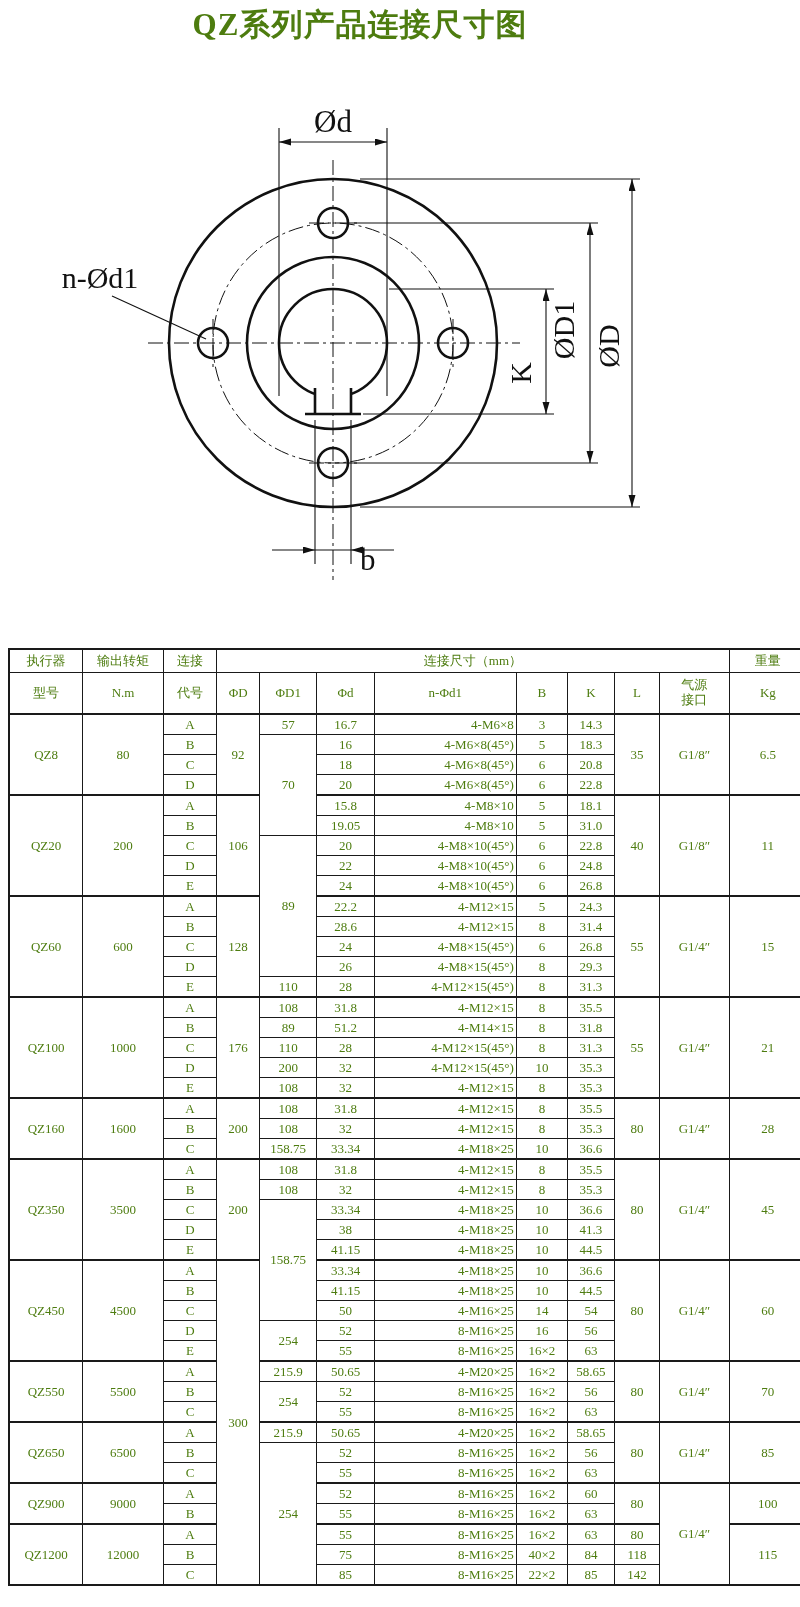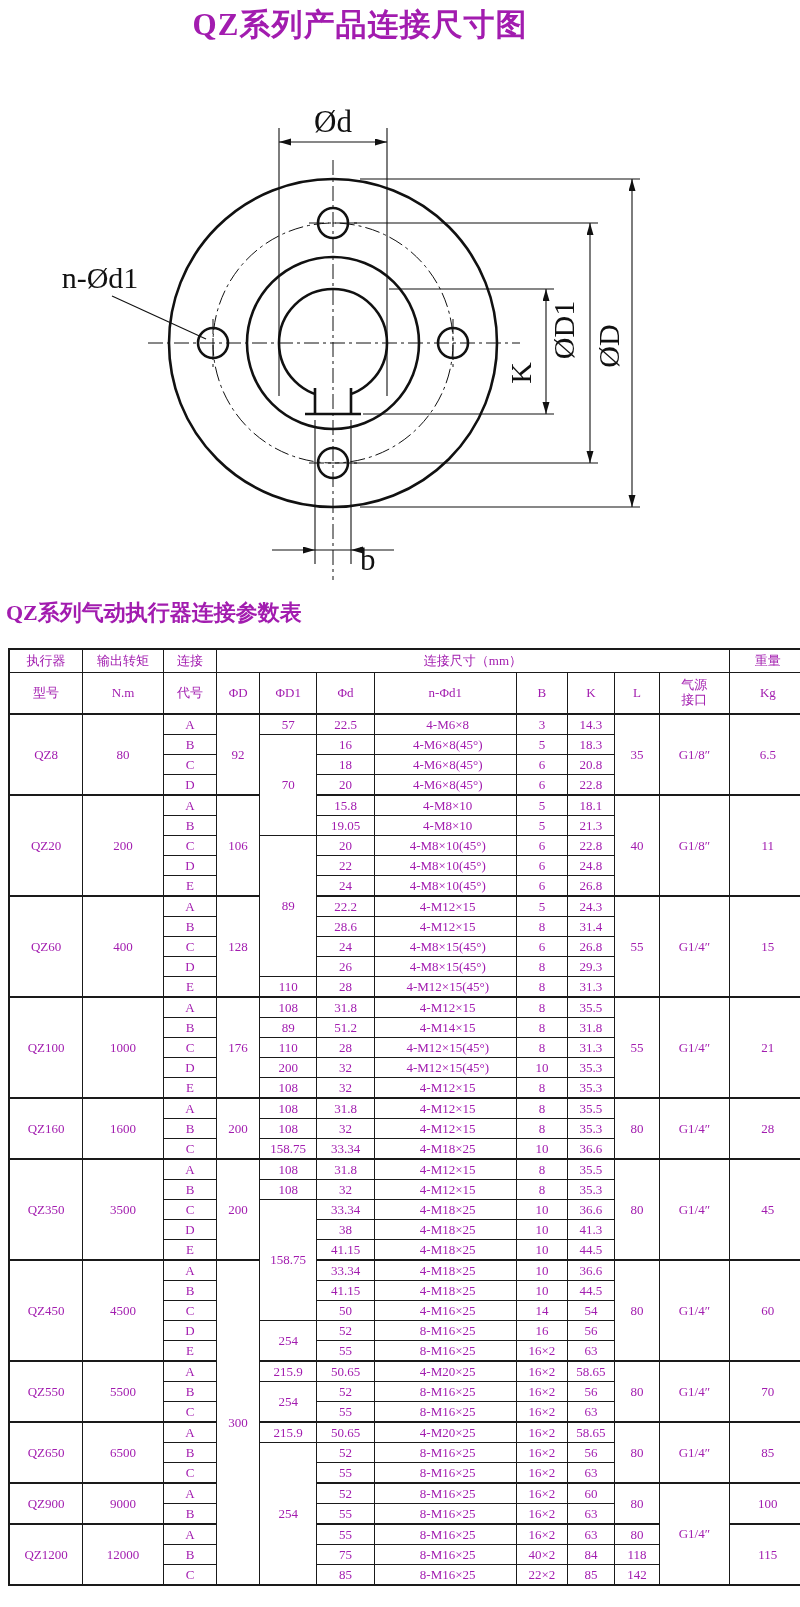--- a/index.html
+++ b/index.html
@@ -1,29 +1,29 @@
 <!DOCTYPE html>
 <html><head>
 <meta charset="utf-8">
 <style>
   html,body{margin:0;padding:0;background:#fff;}
-  #page{position:relative;width:800px;height:1607px;background:#fff;color:#a21caf;
+  #page{position:relative;width:800px;height:1607px;background:#fff;color:#4d7c0f;
         font-family:"Liberation Serif","DejaVu Serif",serif;overflow:hidden;}
   h1#page-title{position:absolute;top:4px;left:0;width:720px;margin:0;text-align:center;
         font-size:31px;font-weight:bold;letter-spacing:1px;}
   h2#table-title{position:absolute;top:598px;left:6px;margin:0;font-size:22px;font-weight:bold;}
   svg#diagram{position:absolute;top:98px;left:0;}
   svg text{font-family:"Liberation Serif","DejaVu Serif",serif;fill:#111;}
 
   table#params{position:absolute;top:648px;left:8px;width:800px;border-collapse:collapse;
         table-layout:fixed;font-size:13px;}
   #params th,#params td{border:1px solid #1a1a1a;text-align:center;vertical-align:middle;
         padding:0 2px;height:19px;font-weight:normal;line-height:1.05;overflow:hidden;}
   #params{border:2px solid #1a1a1a;}
-  #params td.left{text-align:center;padding-left:7px;}
+  #params td.left{text-align:right;padding-left:7px;}
   #params tr.h1 th{height:22px;}
   #params tr.h2 th{height:40px;}
   #params th.pre{white-space:pre-line;line-height:1.15;}
   #params tr.blk td{border-top-width:2px;}
   #params tbody td{white-space:nowrap;}
 </style>
 </head>
 <body>
 
 <div id="page">
@@ -90,21 +90,20 @@
     </g>
 
     <text x="333" y="34" text-anchor="middle" font-size="31">Ød</text>
     <text x="100" y="190" text-anchor="middle" font-size="30">n-Ød1</text>
     <text x="531" y="275" text-anchor="middle" font-size="30" transform="rotate(-90 531 275)">K</text>
     <text x="574" y="232" text-anchor="middle" font-size="30" transform="rotate(-90 574 232)">ØD1</text>
     <text x="619" y="248" text-anchor="middle" font-size="30" transform="rotate(-90 619 248)">ØD</text>
     <text x="360" y="472" font-size="31">b</text>
   </svg>
 
-  <h2 id="table-title">QZ系列气动执行器连接参数表</h2>
 
   <table id="params">
     <colgroup>
       <col style="width:72px">
         <col style="width:79px">
         <col style="width:52px">
         <col style="width:42px">
       <col style="width:56px">
         <col style="width:56px">
         <col style="width:139px">
@@ -138,21 +137,21 @@
         <th>Kg</th>
       </tr>
     </thead>
     <tbody>
         <tr class="blk">
           <td rowspan="4">QZ8</td>
           <td rowspan="4">80</td>
           <td>A</td>
           <td rowspan="4">92</td>
           <td>57</td>
-          <td>22.5</td>
+          <td>16.7</td>
           <td class="left">4-M6×8</td>
           <td>3</td>
           <td>14.3</td>
           <td rowspan="4">35</td>
           <td rowspan="4">G1/8″</td>
           <td rowspan="4">6.5</td>
         </tr>
         <tr>
           <td>B</td>
           <td rowspan="5">70</td>
@@ -186,21 +185,21 @@
           <td>18.1</td>
           <td rowspan="5">40</td>
           <td rowspan="5">G1/8″</td>
           <td rowspan="5">11</td>
         </tr>
         <tr>
           <td>B</td>
           <td>19.05</td>
           <td class="left">4-M8×10</td>
           <td>5</td>
-          <td>21.3</td>
+          <td>31.0</td>
         </tr>
         <tr>
           <td>C</td>
           <td rowspan="7">89</td>
           <td>20</td>
           <td class="left">4-M8×10(45°)</td>
           <td>6</td>
           <td>22.8</td>
         </tr>
         <tr>
@@ -212,21 +211,21 @@
         </tr>
         <tr>
           <td>E</td>
           <td>24</td>
           <td class="left">4-M8×10(45°)</td>
           <td>6</td>
           <td>26.8</td>
         </tr>
         <tr class="blk">
           <td rowspan="5">QZ60</td>
-          <td rowspan="5">400</td>
+          <td rowspan="5">600</td>
           <td>A</td>
           <td rowspan="5">128</td>
           <td>22.2</td>
           <td class="left">4-M12×15</td>
           <td>5</td>
           <td>24.3</td>
           <td rowspan="5">55</td>
           <td rowspan="5">G1/4″</td>
           <td rowspan="5">15</td>
         </tr>

